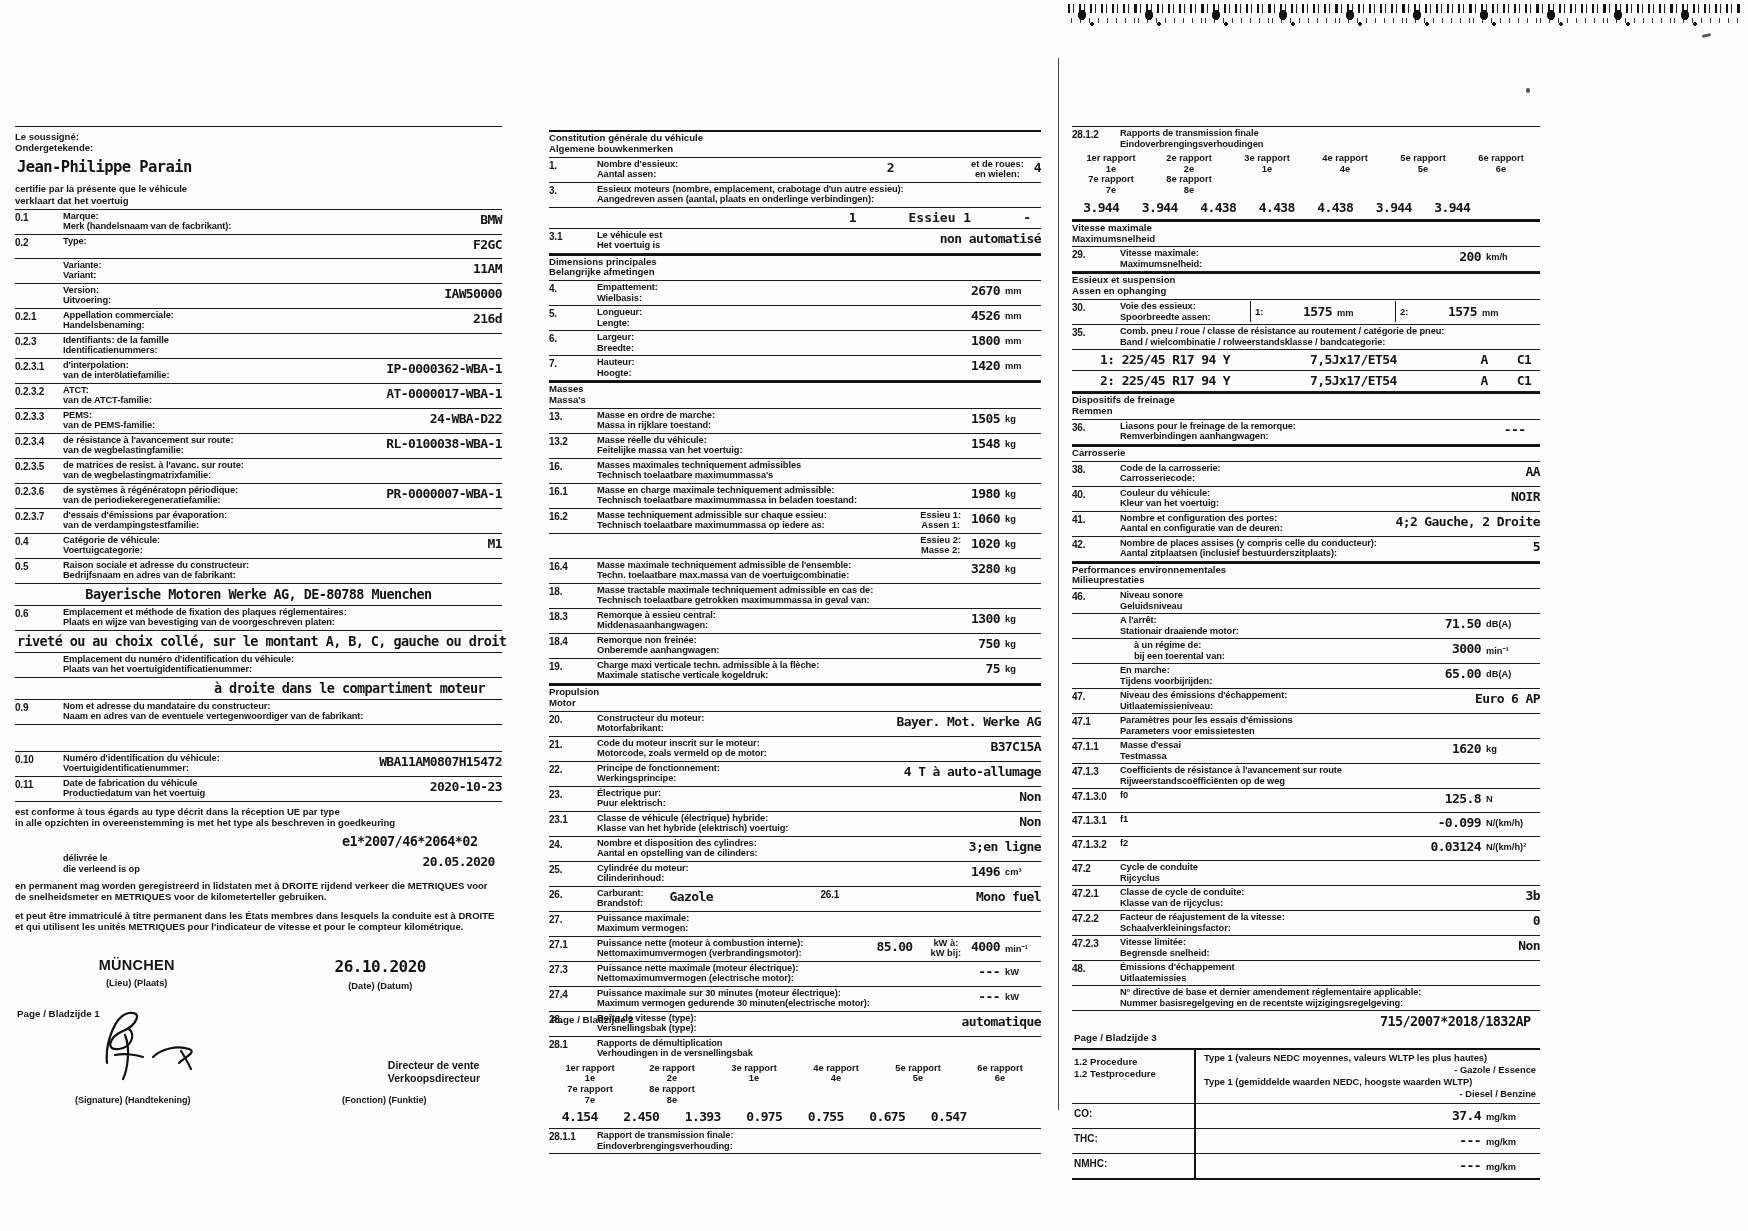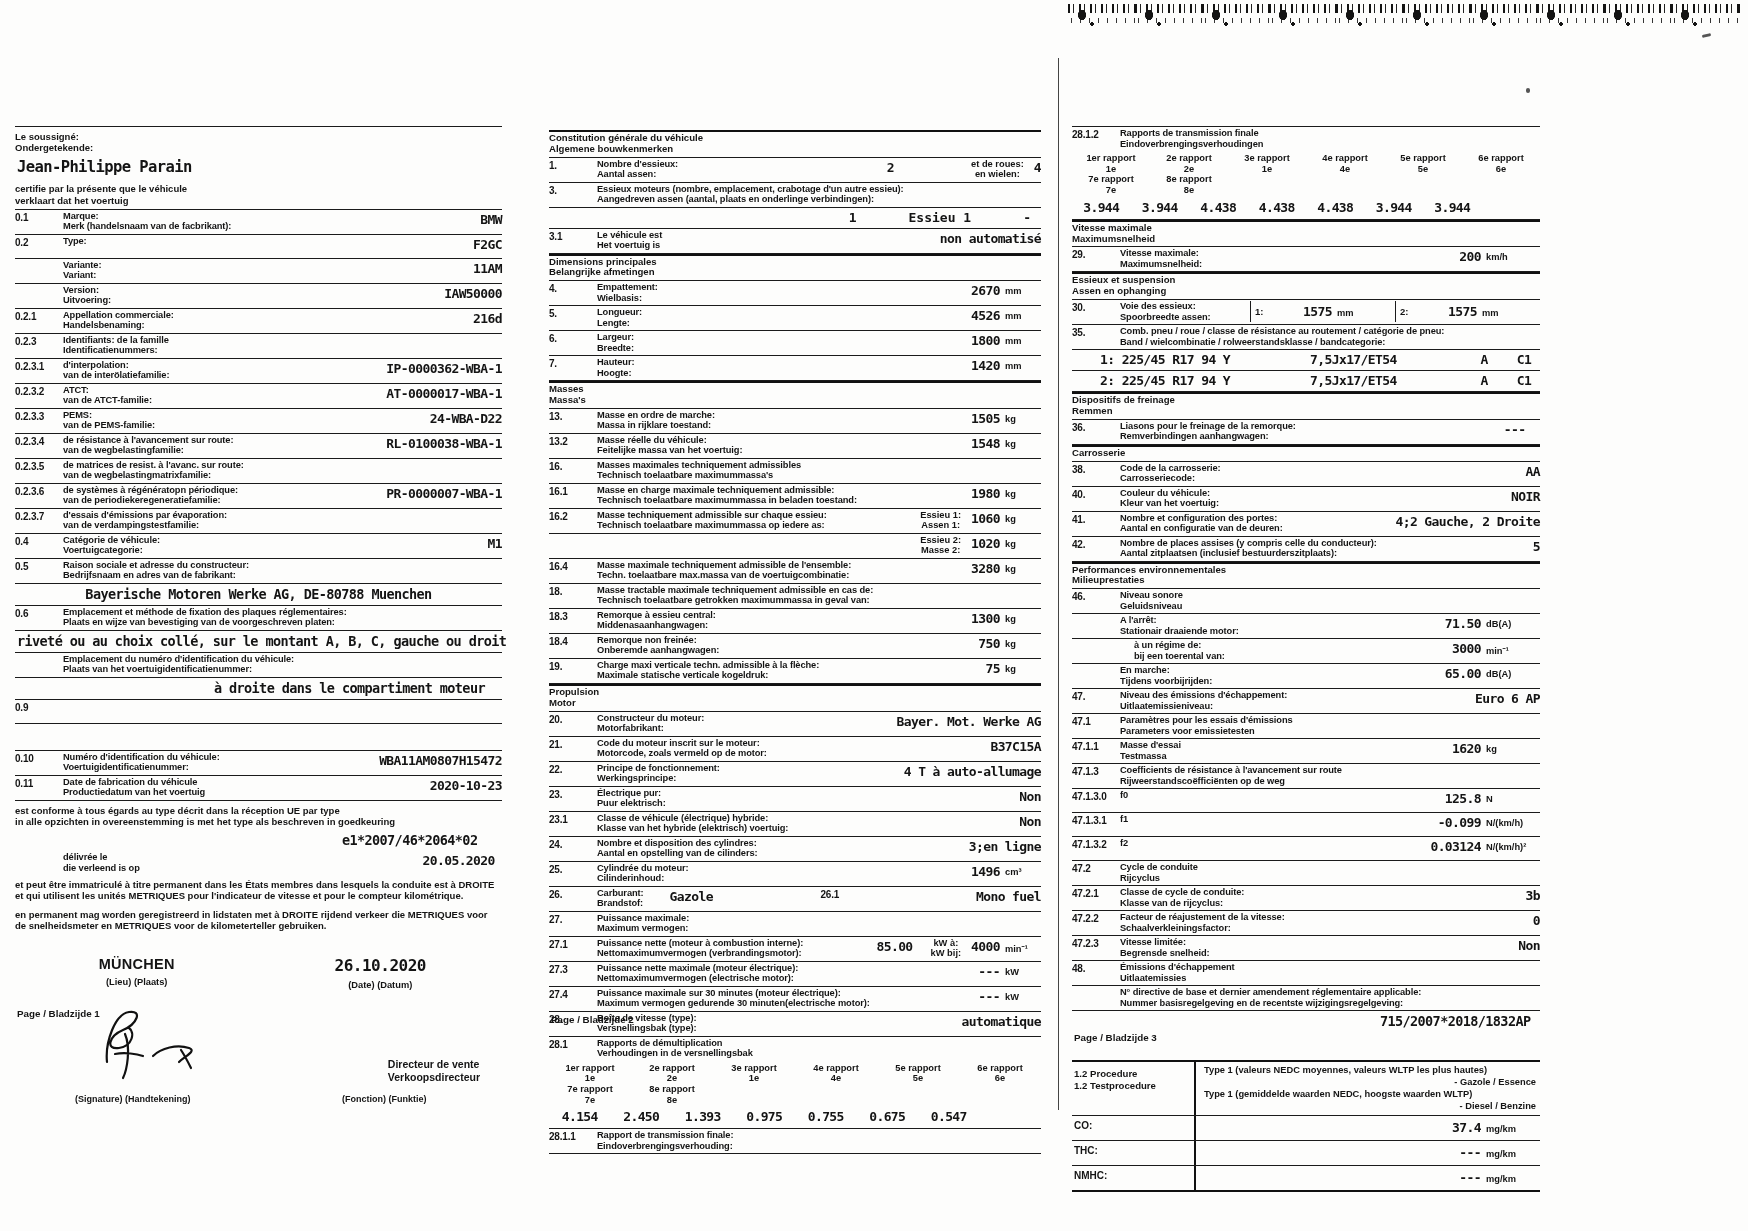--- a/index.html
+++ b/index.html
@@ -61,21 +61,21 @@
   .tcell{flex:0 0 136px;display:flex;align-items:center;border-left:1.6px solid #1b1b1b;
          padding:0 4px;align-self:stretch;}
   .tcell .cl{font-weight:bold;font-size:9.5px;}
   .tcell .val{padding-top:0;}
   .tcell .unit{flex-basis:26px;padding-top:2px;}
   .tyrerow{display:grid;grid-template-columns:210px 150px 48px 1fr;border-bottom:1.6px solid #1b1b1b;
            font-family:"DejaVu Sans Mono",monospace;font-weight:bold;font-size:13px;
            letter-spacing:-.6px;padding:2px 0 3px 28px;}
   .tyrerow .c{text-align:center;}
   
-  .emt{margin-top:28px;border-top:2px solid #111;border-bottom:2px solid #111;}
+  .emt{margin-top:16px;border-top:2px solid #111;border-bottom:2px solid #111;}
   .emt-head{display:flex;border-bottom:1.6px solid #1b1b1b;}
   .emt-left{flex:0 0 118px;border-right:2px solid #111;font-weight:bold;font-size:9.6px;
             line-height:1.25;padding:6px 2px 4px;}
   .emt-right{flex:1;font-weight:bold;font-size:9.3px;line-height:1.3;padding:2px 4px 2px 8px;}
   .emt-right .r{text-align:right;}
   .emt-row{display:flex;border-bottom:1.4px solid #1b1b1b;min-height:24px;align-items:center;}
   .emt-row:last-child{border-bottom:none;}
   .emt-row .emt-left{padding:4px 2px;font-size:10px;align-self:stretch;}
   .emt-rv{flex:1;display:flex;align-items:center;}
   .emt-rv .val{padding-top:0;}
@@ -246,20 +246,24 @@
         <span class="num"></span>
         <div class="labs">
           <div>Emplacement du numéro d'identification du véhicule:</div>
           <div>Plaats van het voertuigidentificatienummer:</div>
         </div>
         <span class="val"></span>
       </div>
       <div class="vrow a-r">à droite dans le compartiment moteur  </div>
       <div class="row">
         <span class="num">0.9</span>
+        <div class="labs">
+          <div>Nom et adresse du mandataire du constructeur:</div>
+          <div>Naam en adres van de eventuele vertegenwoordiger van de fabrikant:</div>
+        </div>
         <span class="val"></span>
       </div>
       <div class="gap" style="height: 26px;"></div>
       <div class="row bt">
         <span class="num">0.10</span>
         <div class="labs">
           <div>Numéro d'identification du véhicule:</div>
           <div>Voertuigidentificatienummer:</div>
         </div>
         <span class="val big">WBA11AM0807H15472</span>
@@ -279,26 +283,26 @@
       <div class="vrow a-r nb">e1*2007/46*2064*02   </div>
       <div class="row nb">
         <span class="num"></span>
         <div class="labs">
           <div>délivrée le</div>
           <div>die verleend is op</div>
         </div>
         <span class="val big">20.05.2020 </span>
       </div>
       <div class="para">
+        <div>en permanent mag worden geregistreerd in lidstaten met à DROITE rijdend verkeer die METRIQUES voor</div>
+        <div>de snelheidsmeter en METRIQUES voor de kilometerteller gebruiken.</div>
+      </div>
+      <div class="para">
         <div>et peut être immatriculé à titre permanent dans les États membres dans lesquels la conduite est à DROITE</div>
         <div>et qui utilisent les unités METRIQUES pour l'indicateur de vitesse et  pour le compteur kilométrique.</div>
-      </div>
-      <div class="para">
-        <div>en permanent mag worden geregistreerd in lidstaten met à DROITE rijdend verkeer die METRIQUES voor</div>
-        <div>de snelheidsmeter en METRIQUES voor de kilometerteller gebruiken.</div>
       </div>
     </div>
 
   <div class="pd-block">
     <div class="pd-col">
       <div class="pd-place">MÜNCHEN</div>
       <div class="pd-sub">(Lieu) (Plaats)</div>
     </div>
     <div class="pd-col">
       <div class="pd-date">26.10.2020</div>

